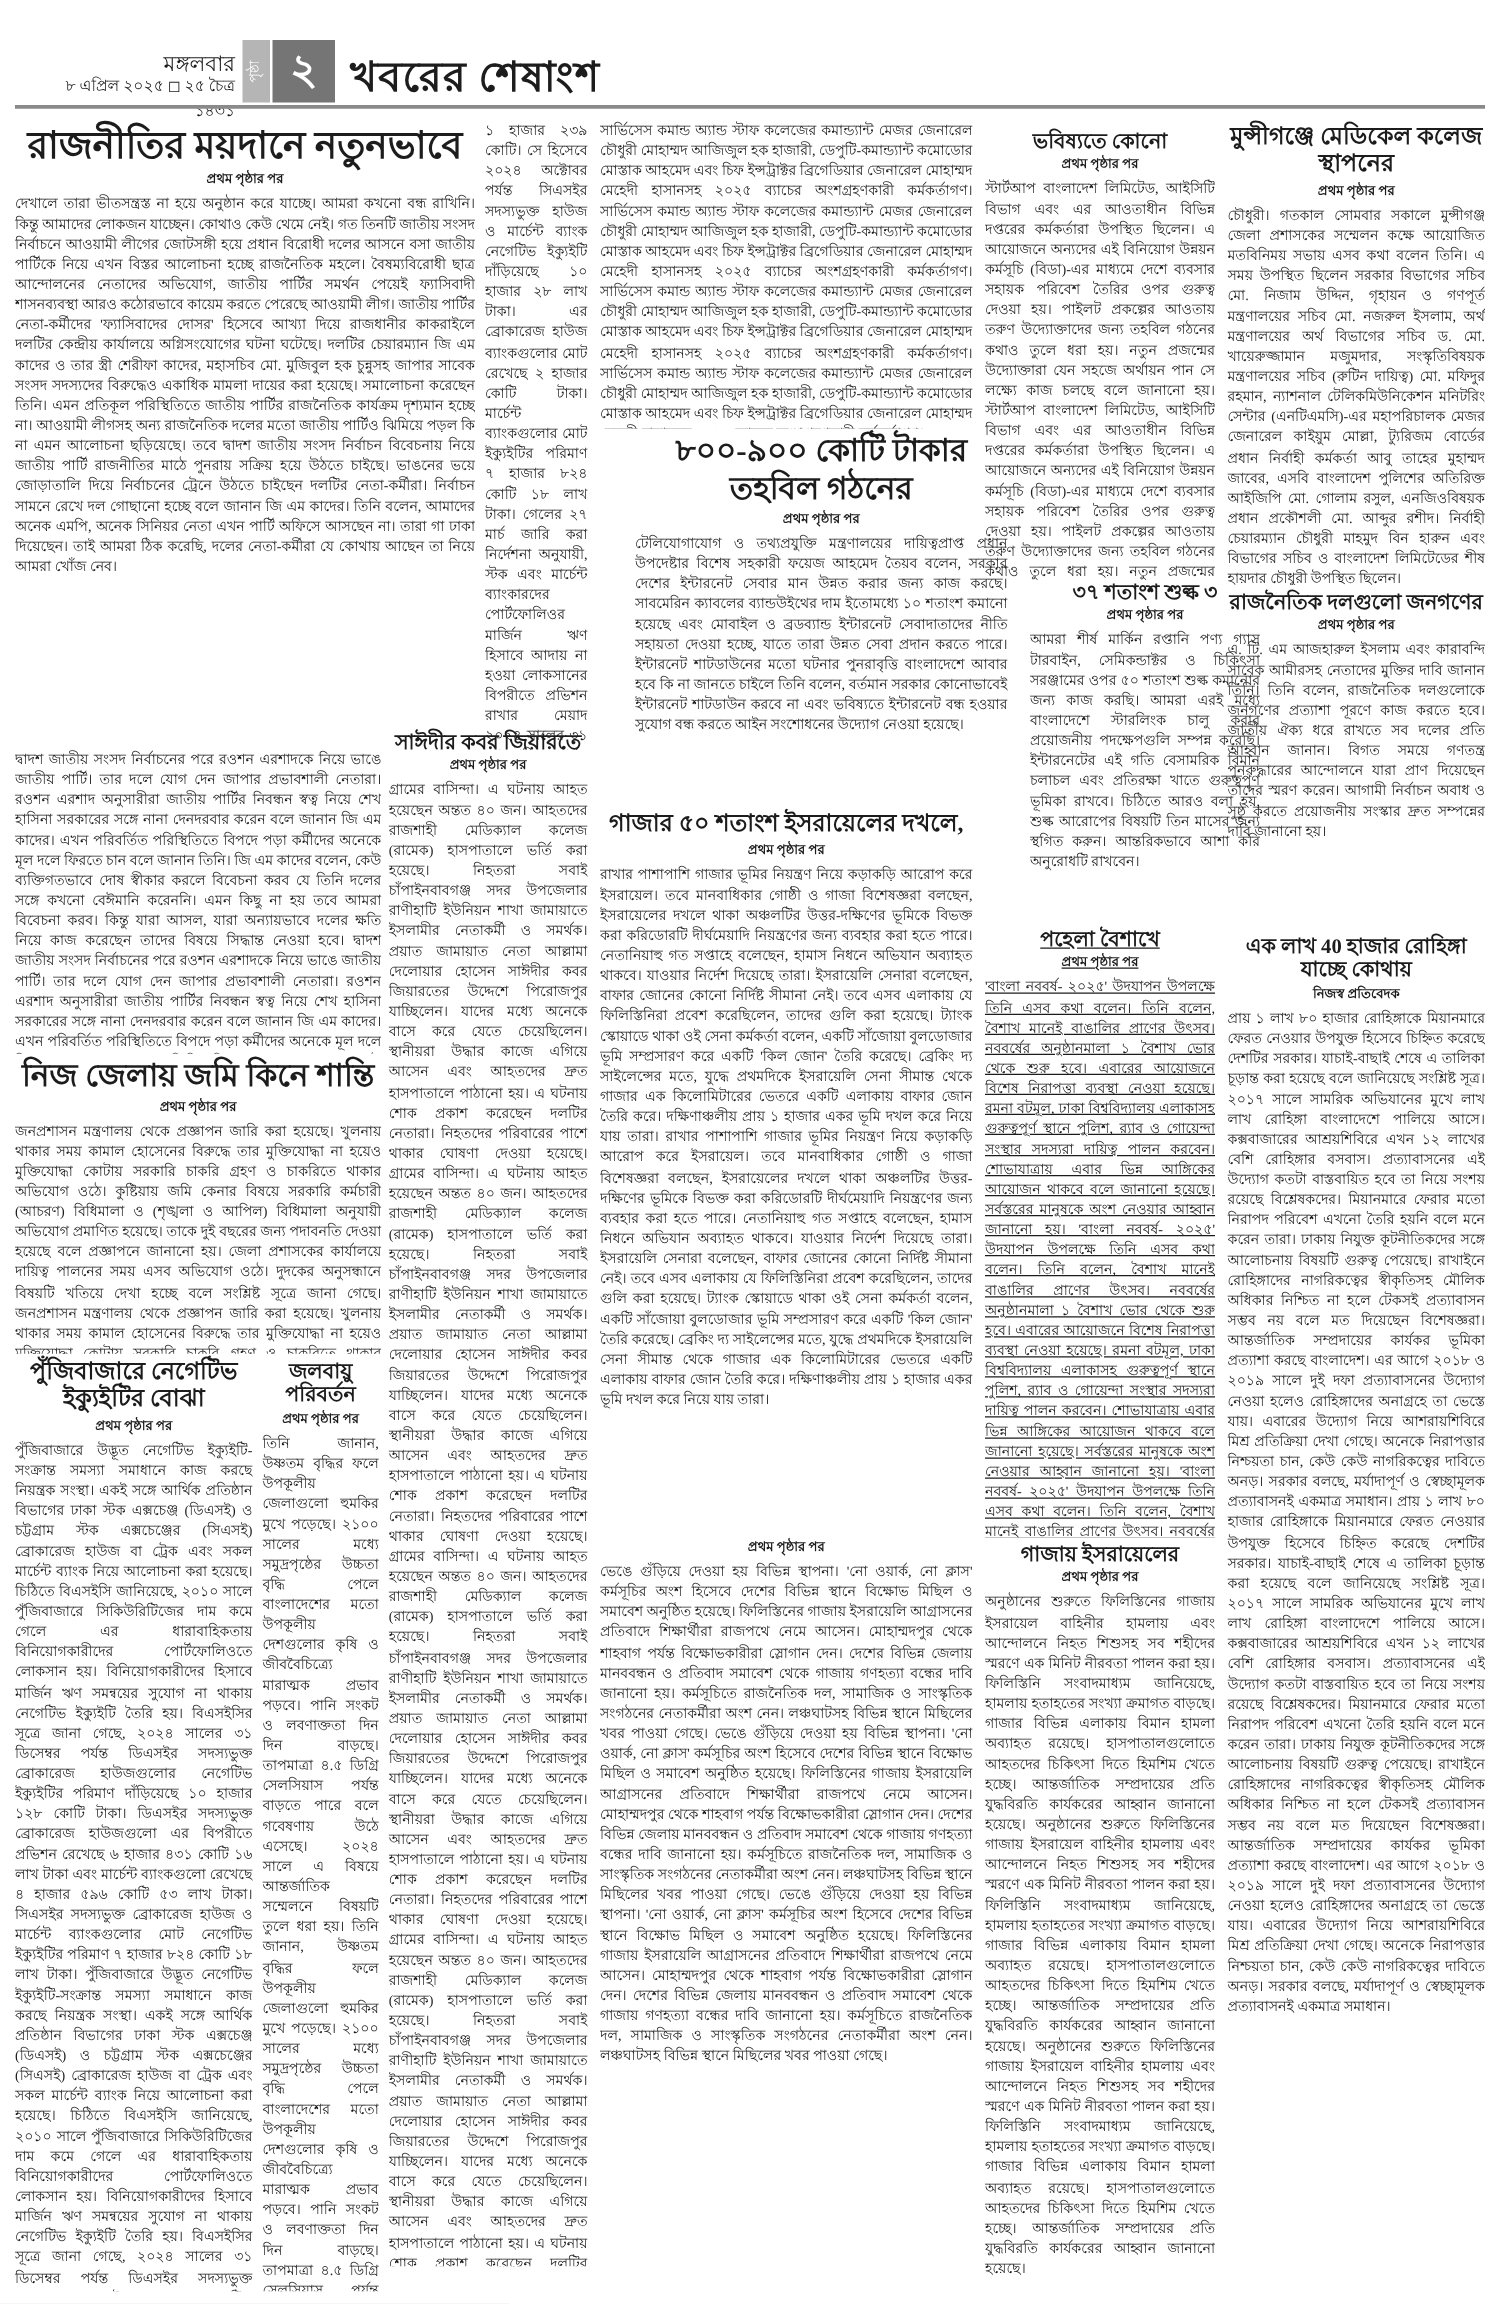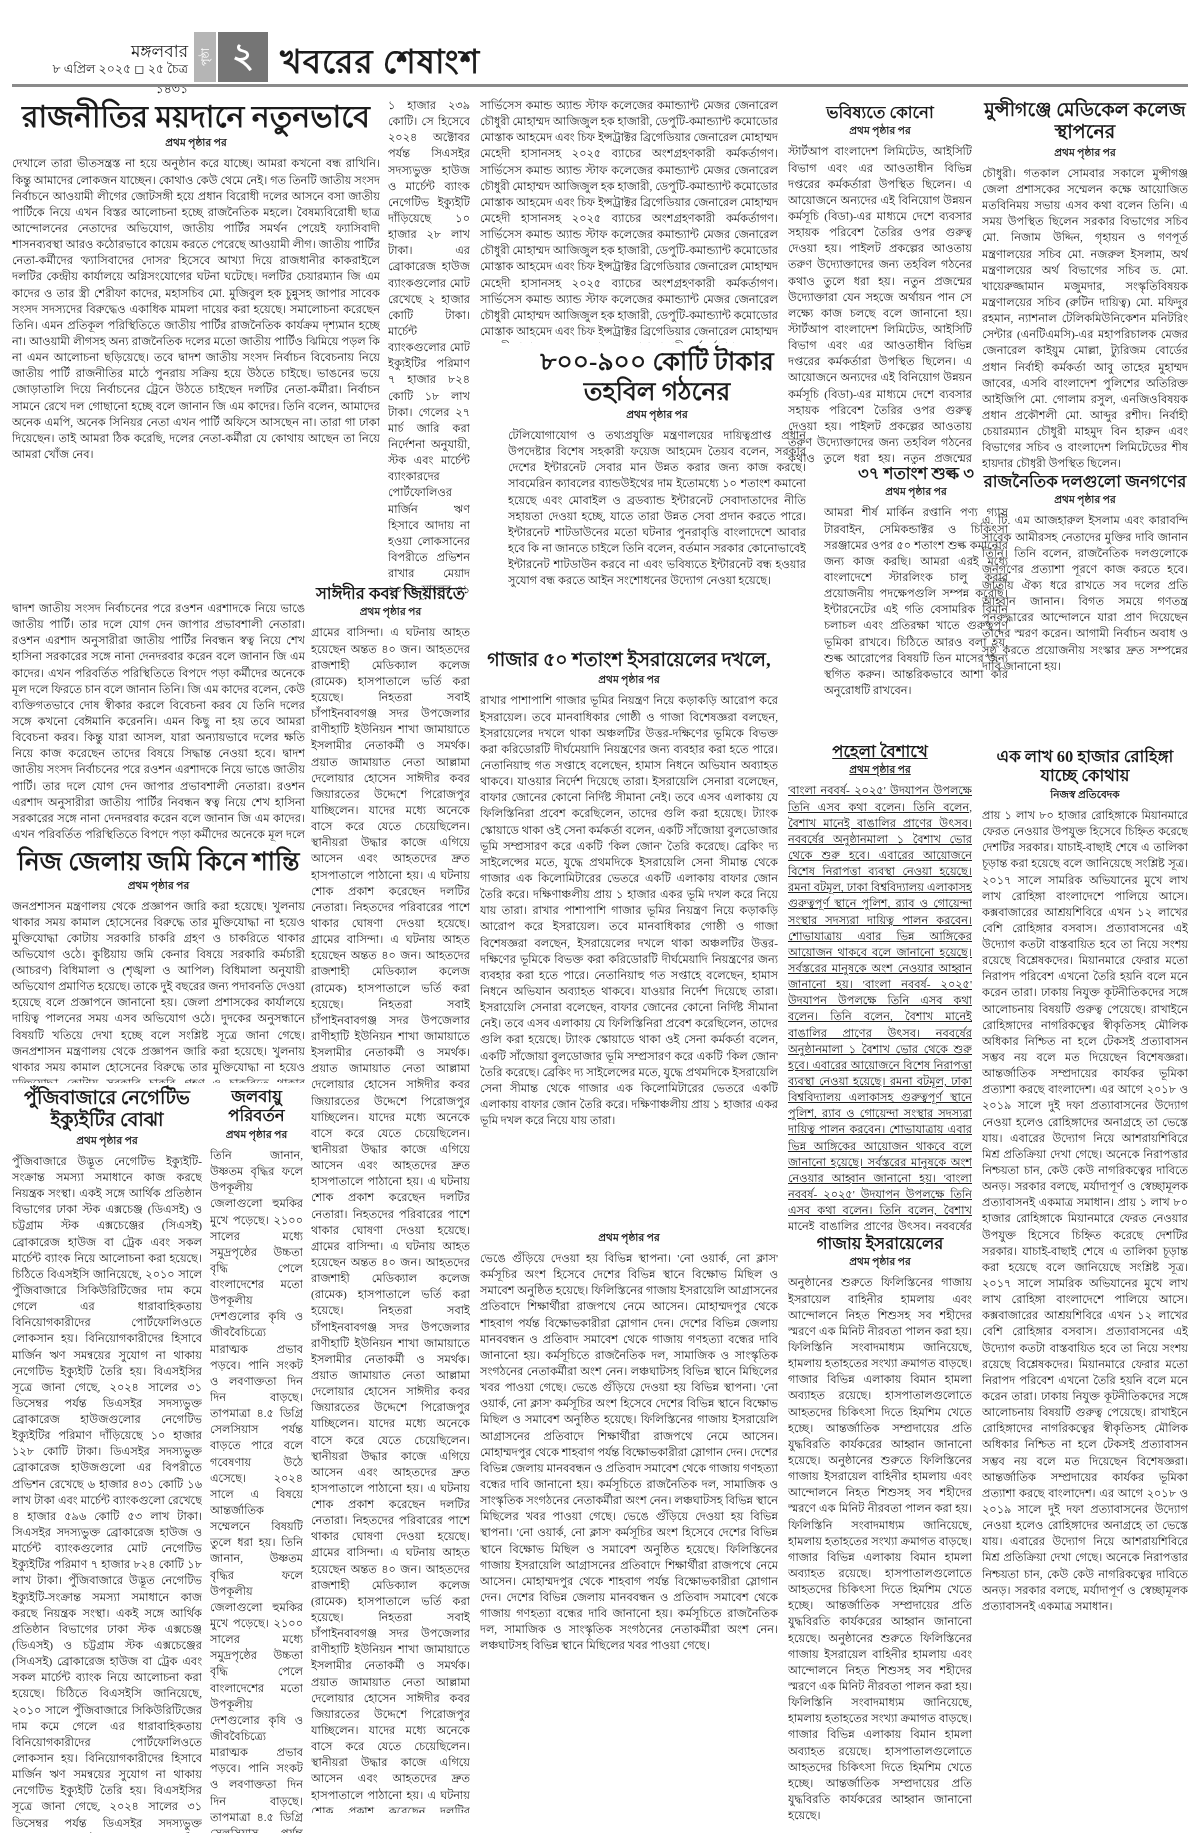--- a/index.html
+++ b/index.html
@@ -126,18 +126,18 @@
     <div class="body">চৌধুরী। গতকাল সোমবার সকালে মুন্সীগঞ্জ জেলা প্রশাসকের সম্মেলন কক্ষে আয়োজিত মতবিনিময় সভায় এসব কথা বলেন তিনি। এ সময় উপস্থিত ছিলেন সরকার বিভাগের সচিব মো. নিজাম উদ্দিন, গৃহায়ন ও গণপূর্ত মন্ত্রণালয়ের সচিব মো. নজরুল ইসলাম, অর্থ মন্ত্রণালয়ের অর্থ বিভাগের সচিব ড. মো. খায়েরুজ্জামান মজুমদার, সংস্কৃতিবিষয়ক মন্ত্রণালয়ের সচিব (রুটিন দায়িত্ব) মো. মফিদুর রহমান, ন্যাশনাল টেলিকমিউনিকেশন মনিটরিং সেন্টার (এনটিএমসি)-এর মহাপরিচালক মেজর জেনারেল কাইয়ুম মোল্লা, ট্যুরিজম বোর্ডের প্রধান নির্বাহী কর্মকর্তা আবু তাহের মুহাম্মদ জাবের, এসবি বাংলাদেশ পুলিশের অতিরিক্ত আইজিপি মো. গোলাম রসুল, এনজিওবিষয়ক প্রধান প্রকৌশলী মো. আব্দুর রশীদ। নির্বাহী চেয়ারম্যান চৌধুরী মাহমুদ বিন হারুন এবং বিভাগের সচিব ও বাংলাদেশ লিমিটেডের শীষ হায়দার চৌধুরী উপস্থিত ছিলেন।</div>
   </div>
 
   <div class="block" style="left:982px;top:468px;width:206px;height:275px;font-family:Liberation Serif, serif;">
     <div class="headline h-sm">রাজনৈতিক দলগুলো জনগণের</div>
     <div class="dateline">প্রথম পৃষ্ঠার পর</div>
     <div class="body">এ. টি. এম আজহারুল ইসলাম এবং কারাবন্দি সাবেক আমীরসহ নেতাদের মুক্তির দাবি জানান তিনি। তিনি বলেন, রাজনৈতিক দলগুলোকে জনগণের প্রত্যাশা পূরণে কাজ করতে হবে। জাতীয় ঐক্য ধরে রাখতে সব দলের প্রতি আহ্বান জানান। বিগত সময়ে গণতন্ত্র পুনরুদ্ধারের আন্দোলনে যারা প্রাণ দিয়েছেন তাদের স্মরণ করেন। আগামী নির্বাচন অবাধ ও সুষ্ঠু করতে প্রয়োজনীয় সংস্কার দ্রুত সম্পন্নের দাবি জানানো হয়।</div>
   </div>
 
   <div class="block" style="left:982px;top:743px;width:206px;height:1090px;">
-    <div class="headline h-sm">এক লাখ 60 হাজার রোহিঙ্গা যাচ্ছে কোথায়</div>
+    <div class="headline h-sm">এক লাখ 40 হাজার রোহিঙ্গা যাচ্ছে কোথায়</div>
     <div class="dateline">নিজস্ব প্রতিবেদক</div>
     <div class="body">প্রায় ১ লাখ ৮০ হাজার রোহিঙ্গাকে মিয়ানমারে ফেরত নেওয়ার উপযুক্ত হিসেবে চিহ্নিত করেছে দেশটির সরকার। যাচাই-বাছাই শেষে এ তালিকা চূড়ান্ত করা হয়েছে বলে জানিয়েছে সংশ্লিষ্ট সূত্র। ২০১৭ সালে সামরিক অভিযানের মুখে লাখ লাখ রোহিঙ্গা বাংলাদেশে পালিয়ে আসে। কক্সবাজারের আশ্রয়শিবিরে এখন ১২ লাখের বেশি রোহিঙ্গার বসবাস। প্রত্যাবাসনের এই উদ্যোগ কতটা বাস্তবায়িত হবে তা নিয়ে সংশয় রয়েছে বিশ্লেষকদের। মিয়ানমারে ফেরার মতো নিরাপদ পরিবেশ এখনো তৈরি হয়নি বলে মনে করেন তারা। ঢাকায় নিযুক্ত কূটনীতিকদের সঙ্গে আলোচনায় বিষয়টি গুরুত্ব পেয়েছে। রাখাইনে রোহিঙ্গাদের নাগরিকত্বের স্বীকৃতিসহ মৌলিক অধিকার নিশ্চিত না হলে টেকসই প্রত্যাবাসন সম্ভব নয় বলে মত দিয়েছেন বিশেষজ্ঞরা। আন্তর্জাতিক সম্প্রদায়ের কার্যকর ভূমিকা প্রত্যাশা করছে বাংলাদেশ। এর আগে ২০১৮ ও ২০১৯ সালে দুই দফা প্রত্যাবাসনের উদ্যোগ নেওয়া হলেও রোহিঙ্গাদের অনাগ্রহে তা ভেস্তে যায়। এবারের উদ্যোগ নিয়ে আশরায়শিবিরে মিশ্র প্রতিক্রিয়া দেখা গেছে। অনেকে নিরাপত্তার নিশ্চয়তা চান, কেউ কেউ নাগরিকত্বের দাবিতে অনড়। সরকার বলছে, মর্যাদাপূর্ণ ও স্বেচ্ছামূলক প্রত্যাবাসনই একমাত্র সমাধান। প্রায় ১ লাখ ৮০ হাজার রোহিঙ্গাকে মিয়ানমারে ফেরত নেওয়ার উপযুক্ত হিসেবে চিহ্নিত করেছে দেশটির সরকার। যাচাই-বাছাই শেষে এ তালিকা চূড়ান্ত করা হয়েছে বলে জানিয়েছে সংশ্লিষ্ট সূত্র। ২০১৭ সালে সামরিক অভিযানের মুখে লাখ লাখ রোহিঙ্গা বাংলাদেশে পালিয়ে আসে। কক্সবাজারের আশ্রয়শিবিরে এখন ১২ লাখের বেশি রোহিঙ্গার বসবাস। প্রত্যাবাসনের এই উদ্যোগ কতটা বাস্তবায়িত হবে তা নিয়ে সংশয় রয়েছে বিশ্লেষকদের। মিয়ানমারে ফেরার মতো নিরাপদ পরিবেশ এখনো তৈরি হয়নি বলে মনে করেন তারা। ঢাকায় নিযুক্ত কূটনীতিকদের সঙ্গে আলোচনায় বিষয়টি গুরুত্ব পেয়েছে। রাখাইনে রোহিঙ্গাদের নাগরিকত্বের স্বীকৃতিসহ মৌলিক অধিকার নিশ্চিত না হলে টেকসই প্রত্যাবাসন সম্ভব নয় বলে মত দিয়েছেন বিশেষজ্ঞরা। আন্তর্জাতিক সম্প্রদায়ের কার্যকর ভূমিকা প্রত্যাশা করছে বাংলাদেশ। এর আগে ২০১৮ ও ২০১৯ সালে দুই দফা প্রত্যাবাসনের উদ্যোগ নেওয়া হলেও রোহিঙ্গাদের অনাগ্রহে তা ভেস্তে যায়। এবারের উদ্যোগ নিয়ে আশরায়শিবিরে মিশ্র প্রতিক্রিয়া দেখা গেছে। অনেকে নিরাপত্তার নিশ্চয়তা চান, কেউ কেউ নাগরিকত্বের দাবিতে অনড়। সরকার বলছে, মর্যাদাপূর্ণ ও স্বেচ্ছামূলক প্রত্যাবাসনই একমাত্র সমাধান।</div>
   </div>
 
 </div>
 
 </body></html>

